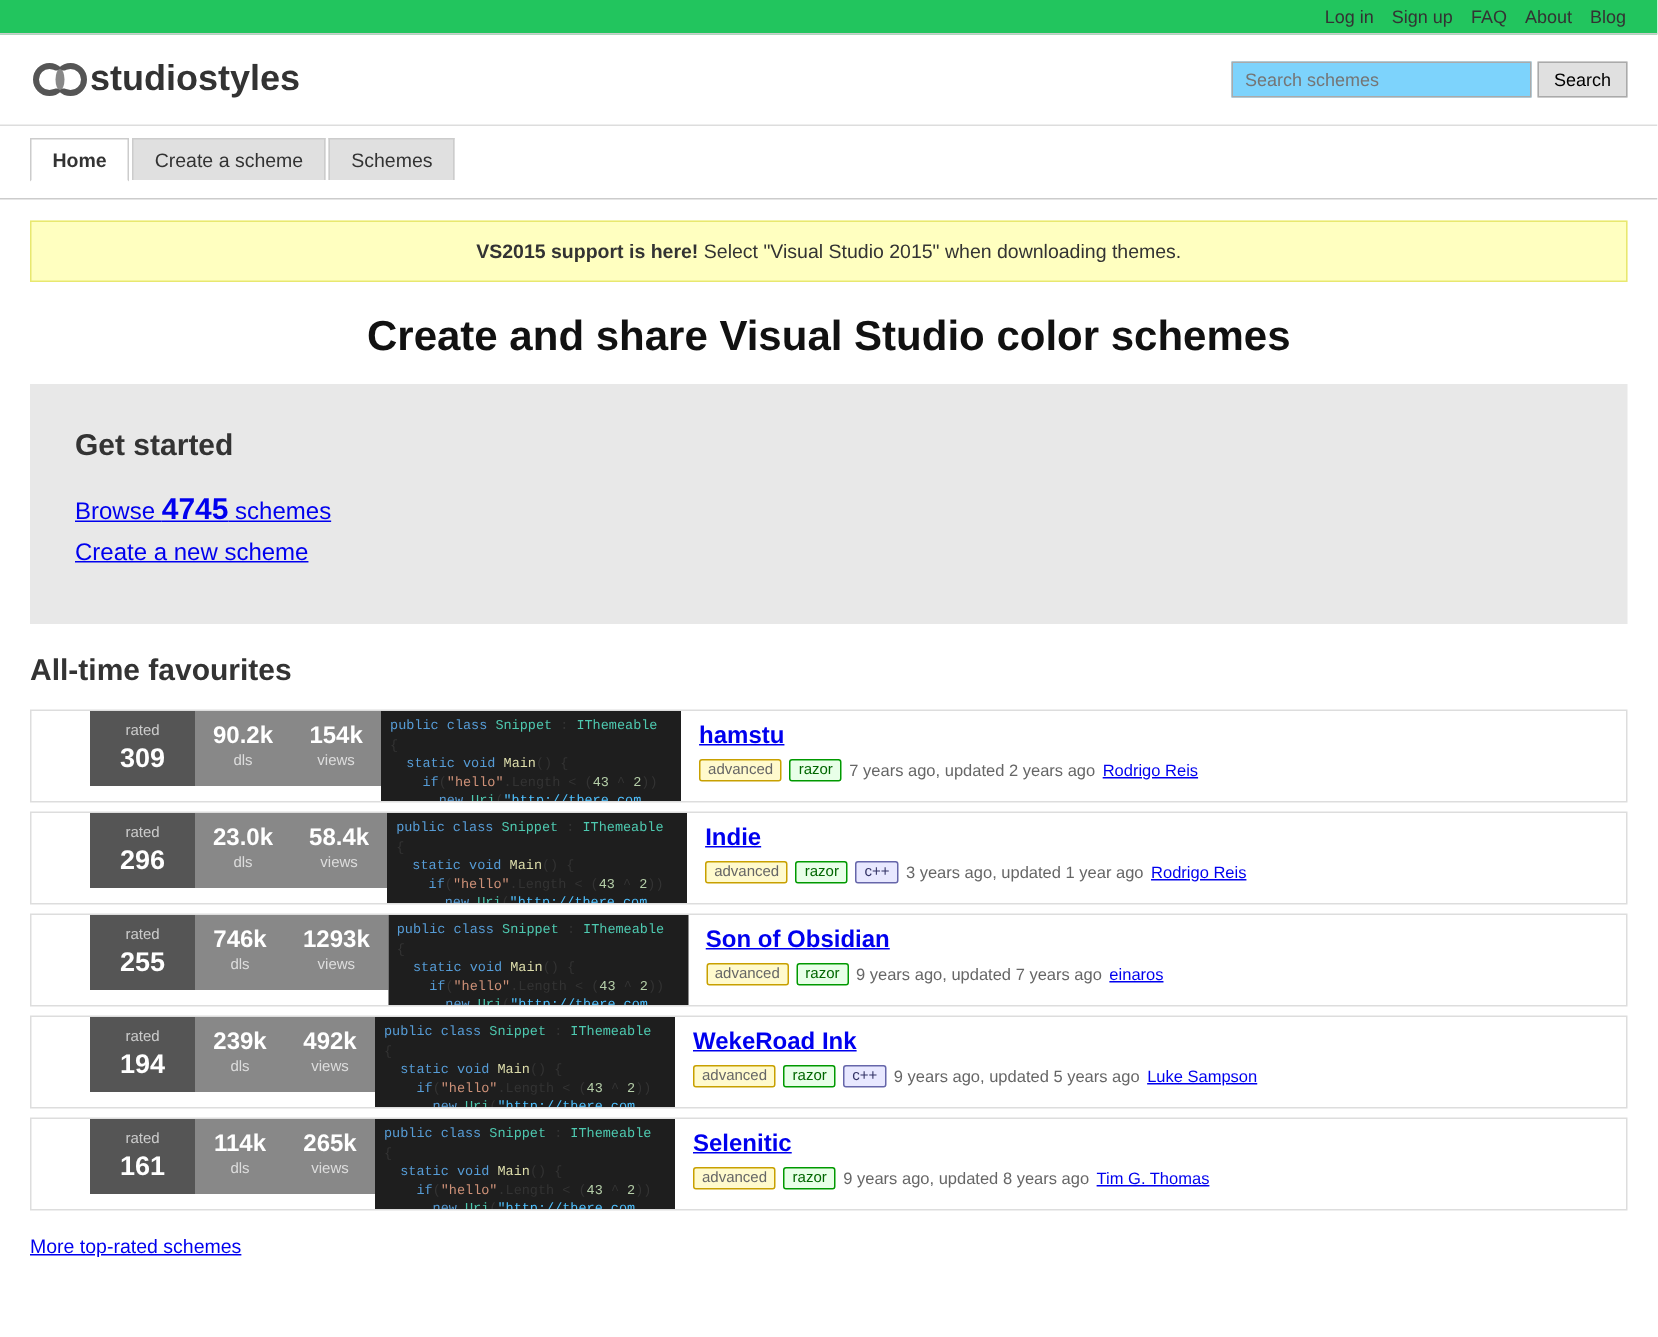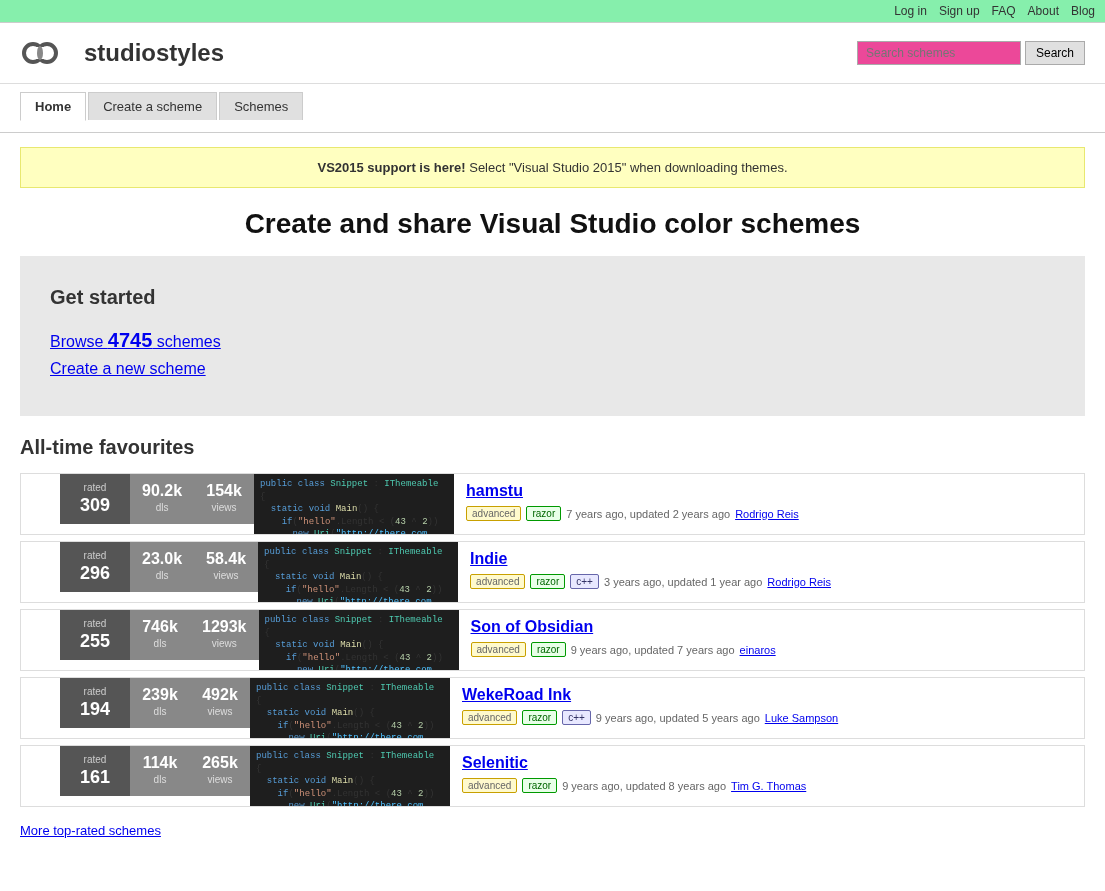--- a/index.html
+++ b/index.html
@@ -1,45 +1,45 @@
 <!DOCTYPE html>
 <html><head>
   <meta charset="utf-8">
   <style>
     * { box-sizing: border-box; margin: 0; padding: 0; }
     body { font-family: Arial, sans-serif; font-size: 13px; color: #333; background: #fff; }
 
     
     .top-bar {
-      background: #86efac;
+      background: #22c55e;
       border-bottom: 1px solid #ccc;
       display: flex;
       justify-content: flex-end;
       align-items: center;
-      padding: 4px 10px;
+      padding: 4px 21px;
       font-size: 12px;
     }
     .top-bar a {
       color: #333;
       text-decoration: none;
       margin-left: 12px;
     }
 
     
     .header {
       display: flex;
       align-items: center;
       justify-content: space-between;
       padding: 10px 20px;
       border-bottom: 1px solid #ddd;
     }
     .logo-area {
       display: flex;
       align-items: center;
-      gap: 24px;
+      gap: 0;
       text-align: center;
     }
     .logo-icon {
       width: 40px;
       height: 40px;
     }
     .logo-text {
       font-size: 24px;
       font-weight: normal;
       color: #333;
@@ -47,22 +47,22 @@
     .logo-text span { font-weight: bold; }
     .search-area {
       display: flex;
       align-items: center;
       gap: 4px;
     }
     .search-area input {
       padding: 4px 8px;
       border: 1px solid #aaa;
       font-size: 12px;
-      width: 164px;
-      background: #ec4899;
+      width: 200px;
+      background: #7dd3fc;
     }
     .search-area button {
       padding: 4px 10px;
       background: #e0e0e0;
       border: 1px solid #aaa;
       cursor: pointer;
       font-size: 12px;
     }
 
     

